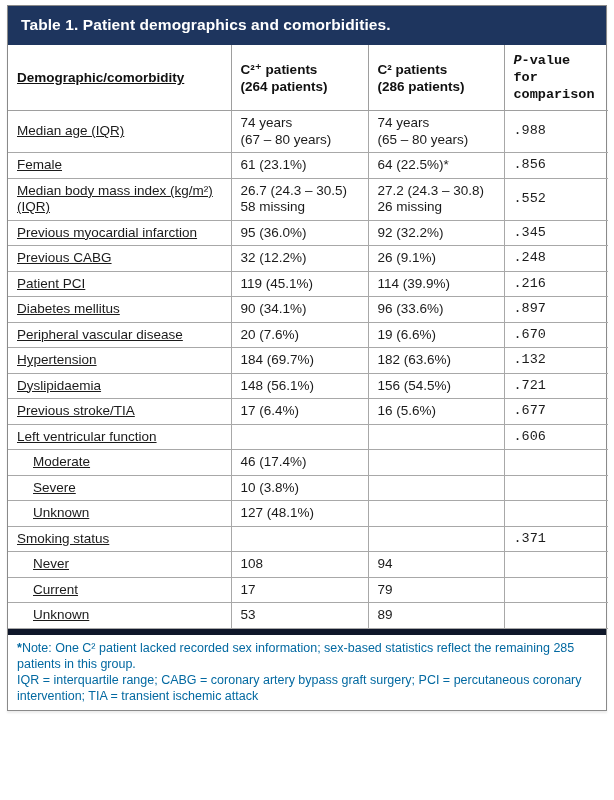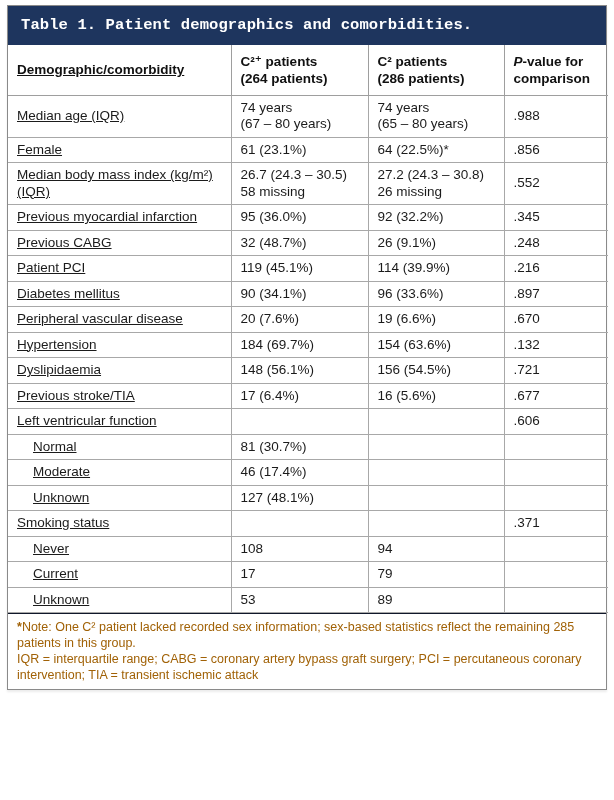--- a/index.html
+++ b/index.html
@@ -16,21 +16,20 @@
     background: #ffffff;
     box-shadow: 0 2px 2px rgba(0,0,0,0.08);
   }
   .banner {
     background: #1e355e;
     color: #ffffff;
     font-weight: bold;
     font-size: 15.5px;
     padding: 10px 13px 11px 13px;
     letter-spacing: 0.1px;
-    font-family: Liberation Mono, monospace;
   }
   table {
     width: 100%;
     border-collapse: collapse;
     table-layout: fixed;
   }
   col.c1 { width: 223px; }
   col.c2 { width: 137px; }
   col.c3 { width: 136px; }
   col.c4 { width: 104px; }
@@ -40,37 +39,37 @@
     color: #111111;
     text-align: left;
     vertical-align: middle;
     padding: 7px 9px;
     border: 1px solid #9e9e9e;
     border-top: none;
     line-height: 17px;
     height: 50px;
   }
   th:first-child, td:first-child { border-left: none; text-decoration: underline; }
-  th:last-child, td:last-child { border-right: none; }
+  th:last-child, td:last-child { border-right: none; font-family: Liberation Mono, monospace; }
   td {
     font-size: 13.5px;
     color: #1b1b1b;
     vertical-align: middle;
     padding: 4px 9px;
     border: 1px solid #a8a8a8;
     line-height: 16.5px;
     white-space: pre-line;
     overflow: hidden;
   }
   td.indent { padding-left: 25px; }
   .footnote {
-    border-top: 1px solid #0f172a;
+    border-top: 6px solid #0f172a;
     padding: 5px 9px 6px 9px;
     font-size: 12.5px;
-    color: #a16207;
+    color: #0369a1;
     line-height: 16px;
   }
   .footnote .star { font-weight: bold; }
   i.pv { font-style: italic; }
 </style>
 </head>
 <body>
 
 <div class="page">
   <div class="table-frame">
@@ -118,21 +117,21 @@
             <td>.552</td>
           </tr>
           <tr>
             <td>Previous myocardial infarction</td>
             <td>95 (36.0%)</td>
             <td>92 (32.2%)</td>
             <td>.345</td>
           </tr>
           <tr>
             <td>Previous CABG</td>
-            <td>32 (48.7%)</td>
+            <td>32 (12.2%)</td>
             <td>26 (9.1%)</td>
             <td>.248</td>
           </tr>
           <tr>
             <td>Patient PCI</td>
             <td>119 (45.1%)</td>
             <td>114 (39.9%)</td>
             <td>.216</td>
           </tr>
           <tr>
@@ -143,21 +142,21 @@
           </tr>
           <tr>
             <td>Peripheral vascular disease</td>
             <td>20 (7.6%)</td>
             <td>19 (6.6%)</td>
             <td>.670</td>
           </tr>
           <tr>
             <td>Hypertension</td>
             <td>184 (69.7%)</td>
-            <td>154 (63.6%)</td>
+            <td>182 (63.6%)</td>
             <td>.132</td>
           </tr>
           <tr>
             <td>Dyslipidaemia</td>
             <td>148 (56.1%)</td>
             <td>156 (54.5%)</td>
             <td>.721</td>
           </tr>
           <tr>
             <td>Previous stroke/TIA</td>
@@ -165,28 +164,28 @@
             <td>16 (5.6%)</td>
             <td>.677</td>
           </tr>
           <tr>
             <td>Left ventricular function</td>
             <td></td>
             <td></td>
             <td>.606</td>
           </tr>
           <tr>
-            <td class="indent">Normal</td>
-            <td>81 (30.7%)</td>
-            <td></td>
-            <td></td>
-          </tr>
-          <tr>
             <td class="indent">Moderate</td>
             <td>46 (17.4%)</td>
+            <td></td>
+            <td></td>
+          </tr>
+          <tr>
+            <td class="indent">Severe</td>
+            <td>10 (3.8%)</td>
             <td></td>
             <td></td>
           </tr>
           <tr>
             <td class="indent">Unknown</td>
             <td>127 (48.1%)</td>
             <td></td>
             <td></td>
           </tr>
           <tr>

